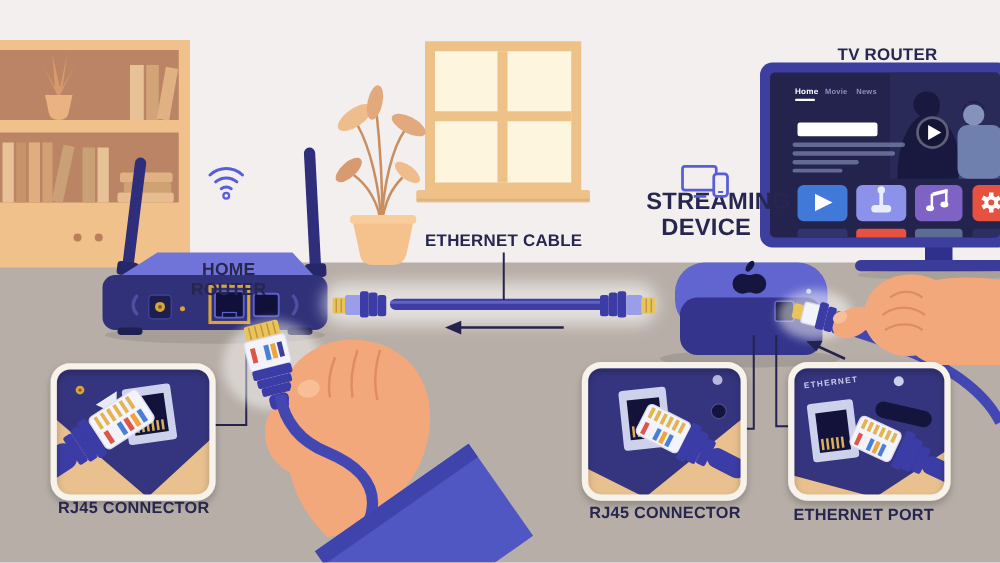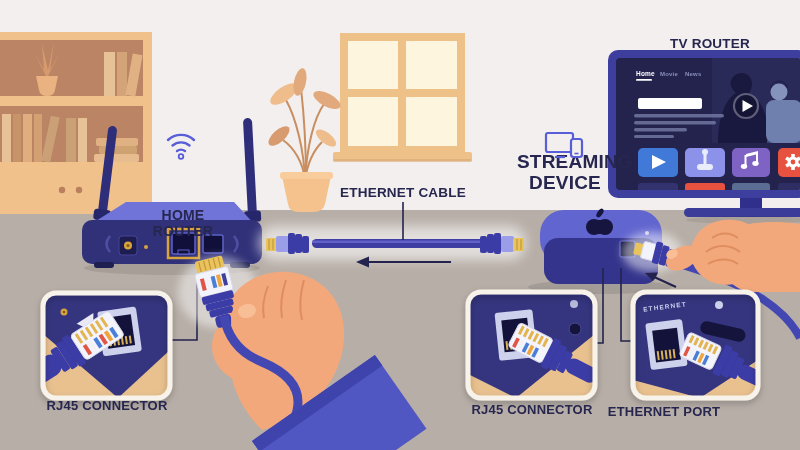--- a/index.html
+++ b/index.html
@@ -7,21 +7,21 @@
          font-family:"Liberation Sans",sans-serif;}
   svg.scene{position:absolute;left:0;top:0;}
   .label{position:absolute;font-weight:bold;color:#26264f;text-align:center;
          line-height:1.12;letter-spacing:.2px;}
   #lbl-home-router{left:135px;top:160px;width:96px;font-size:14px;margin-top:48px;}
   #lbl-ethernet-cable{left:333px;top:185px;width:140px;font-size:13.5px;white-space:nowrap;}
   #lbl-streaming-device{left:517px;top:151px;width:96px;font-size:19px;}
   #lbl-tv-screen{left:660px;top:36px;width:100px;font-size:13.5px;white-space:nowrap;}
   #lbl-rj45-a{left:34px;top:399px;width:146px;font-size:13px;white-space:nowrap;}
   #lbl-rj45-b{left:459px;top:403px;width:146px;font-size:13px;white-space:nowrap;}
-  #lbl-eth-port{left:593px;top:405px;width:142px;font-size:13px;white-space:nowrap;}
+  #lbl-eth-port{left:620px;top:405px;width:142px;font-size:13px;white-space:nowrap;}
   .nav-item{position:absolute;font-weight:bold;letter-spacing:.2px;}
   #nav-home{left:636px;top:70px;font-size:6.5px;color:#ffffff;}
   #nav-movie{left:660px;top:70.5px;font-size:6px;color:#8a90bd;}
   #nav-news{left:685px;top:70.5px;font-size:6px;color:#8a90bd;}
   #stamp-ethernet{position:absolute;left:643px;top:303px;font-size:6.5px;font-weight:bold;
                   color:#c9cdea;letter-spacing:1.1px;transform:rotate(-7deg);}
   .icon-box{position:absolute;}
   #icon-wifi{left:160px;top:127px;}
   #icon-mirror{left:541px;top:128px;}
 </style>

